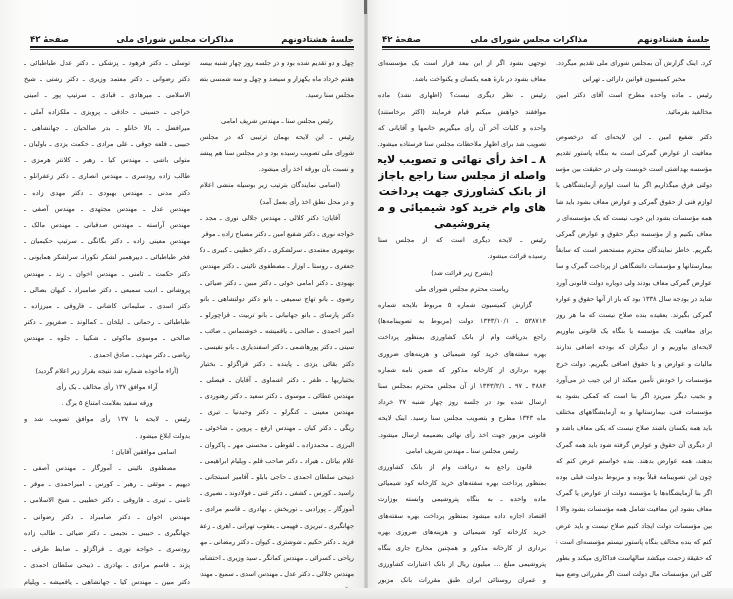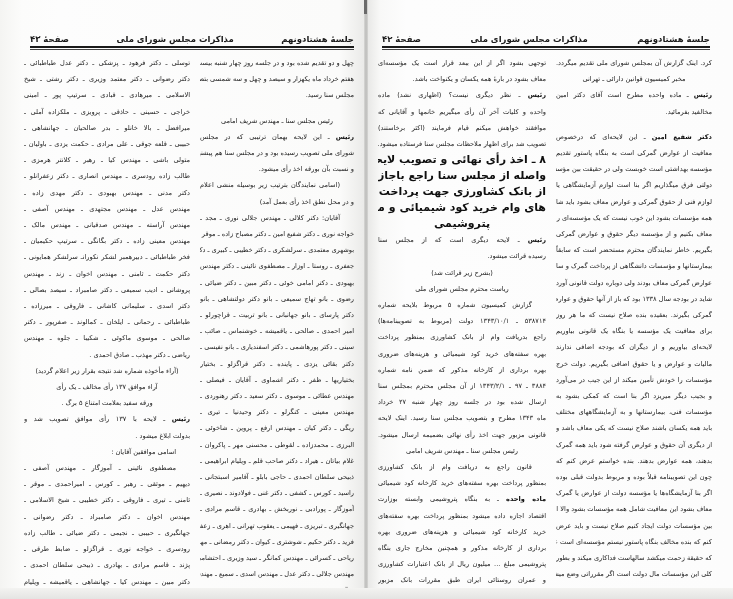--- a/index.html
+++ b/index.html
@@ -28,21 +28,21 @@
   .line.short { text-align-last: right; }
   .line.center { text-align: center; text-align-last: center; }
   .line.indent { padding-right: 14px; }
   .gap { display: block; height: 9px; }
 
   .page.left .col.c1 { left: 200px; width: 154px; }
   .page.left .col.c2 { left: 24px; width: 166px; }
   .page.right .col.c1 { left: 190px; width: 156px; }
   .page.right .col.c2 { left: 12px; width: 168px; }
 
-  .bold { font-weight: bold; color: #0d0d0d; margin-top: 16px; }
+  .bold { font-weight: normal; color: #0d0d0d; margin-top: 16px; }
   .heading-block { font-weight: bold; font-size: 11px; line-height: 16px; color: #0f0f0f; }
 </style>
 </head>
 <body>
 
 <div class="spread">
 
   <div class="page left">
     <div class="header">
       <span class="hdr-item">جلسهٔ هشتادونهم</span>
@@ -97,21 +97,21 @@
         <span class="line">میرافضل ـ بالا خانلو ـ بدر صالحیان ـ جهانشاهی ـ</span>
         <span class="line">حبیبی ـ قلعه جوقی ـ علی مرادی ـ حکمت یزدی ـ باولیان ـ</span>
         <span class="line">متولی باشی ـ مهندس کیا ـ رهبر ـ کلانتر هرمزی ـ</span>
         <span class="line">طالب زاده رودسری ـ مهندس انصاری ـ دکتر زعفرانلو ـ</span>
         <span class="line">دکتر مدنی ـ مهندس بهبودی ـ دکتر مهدی زاده ـ</span>
         <span class="line">مهندس عدل ـ مهندس مجتهدی ـ مهندس آصفی ـ</span>
         <span class="line">مهندس آراسته ـ مهندس صدقیانی ـ مهندس مالک ـ</span>
         <span class="line">مهندس معینی زاده ـ دکتر بگانگی ـ سرتیپ حکیمیان ـ</span>
         <span class="line">فخر طباطبائی ـ دبیرهمبر لشکر نکورانـ سرلشکر همایونی ـ</span>
         <span class="line">دکتر حکمت ـ ثامنی ـ مهندس اخوان ـ زند ـ مهندس</span>
-        <span class="line">پروشانی ـ ادیب سمیعی ـ دکتر صامبراد ـ سیصد بصالی ـ</span>
+        <span class="line">پروشانی ـ ادیب سمیعی ـ دکتر صامبراد ـ کیهان بصالی ـ</span>
         <span class="line">دکتر اسدی ـ سلیمانی کاشانی ـ فاروقی ـ میرزاده ـ</span>
         <span class="line">طباطبائی ـ رحمانی ـ ایلخان ـ کمالوند ـ صفرپور ـ دکتر</span>
         <span class="line">صالحی ـ موسوی ماکوئی ـ شکیبا ـ جلوه ـ مهندس</span>
         <span class="line short">ریاضی ـ دکتر مهذب ـ صادق احمدی .</span>
         <span class="line center">(آراء مأخوذه شماره شد نتیجه بقرار زیر اعلام گردید)</span>
         <span class="line center">آراء موافق ۱۳۷ رأی   مخالف ـ یک رأی</span>
         <span class="line short center">ورقه سفید بعلامت امتناع ۵ برگ .</span>
         <span class="line"><span class="bold">رئیس</span> ـ لایحه با ۱۳۷ رأی موافق تصویب شد و</span>
         <span class="line short">بدولت ابلاغ میشود .</span>
         <span class="line short indent">اسامی موافقین آقایان :</span>
@@ -169,22 +169,22 @@
         <span class="line">بین مؤسسات دولت ایجاد کنیم صلاح نیست و باید عرض</span>
         <span class="line">کنم که بنده مخالف بنگاه پاستور نیستم مؤسسه‌ای است علمی</span>
         <span class="line">که حقیقة زحمت میکشد سالهاست فداکاری میکند و بطور</span>
         <span class="line">کلی این مؤسسات مال دولت است اگر مقرراتی وضع میشود</span>
         <span class="line">باید شامل همه باشد و این وضع موجب ناراحتی و رنجش</span>
       </div>
     <div class="col c2">
         <span class="line">توجهی بشود اگر از این ببعد قرار است یک مؤسسه‌ای</span>
         <span class="line short">معاف بشود در بارهٔ همه یکسان و یکنواخت باشد.</span>
         <span class="line"><span class="bold">رئیس</span> ـ نظر دیگری نیست؟ (اظهاری نشد) ماده</span>
+        <span class="line">موافقند خواهش میکنم قیام فرمایند (اکثر برخاستند)</span>
         <span class="line">واحده و کلیات آخر آن رأی میگیریم خانمها و آقایانی که</span>
-        <span class="line">موافقند خواهش میکنم قیام فرمایند (اکثر برخاستند)</span>
         <span class="line short">تصویب شد برای اظهار ملاحظات مجلس سنا فرستاده میشود.</span>
         <span class="line heading-block">۸ ـ اخذ رأی نهائی و تصویب لایحهٔ قانونی</span>
         <span class="line heading-block">واصله از مجلس سنا راجع باجازه دریافت وام</span>
         <span class="line heading-block">از بانک کشاورزی جهت پرداخت بهره سفته</span>
         <span class="line heading-block">های وام خرید کود شیمیائی و مخارج بنگاه</span>
         <span class="line short center heading-block">پتروشیمی</span>
         <span class="line"><span class="bold">رئیس</span> ـ لایحه دیگری است که از مجلس سنا</span>
         <span class="line short">رسیده قرائت میشود.</span>
         <span class="line center">(بشرح زیر قرائت شد)</span>
         <span class="line center">ریاست محترم مجلس شورای ملی</span>

